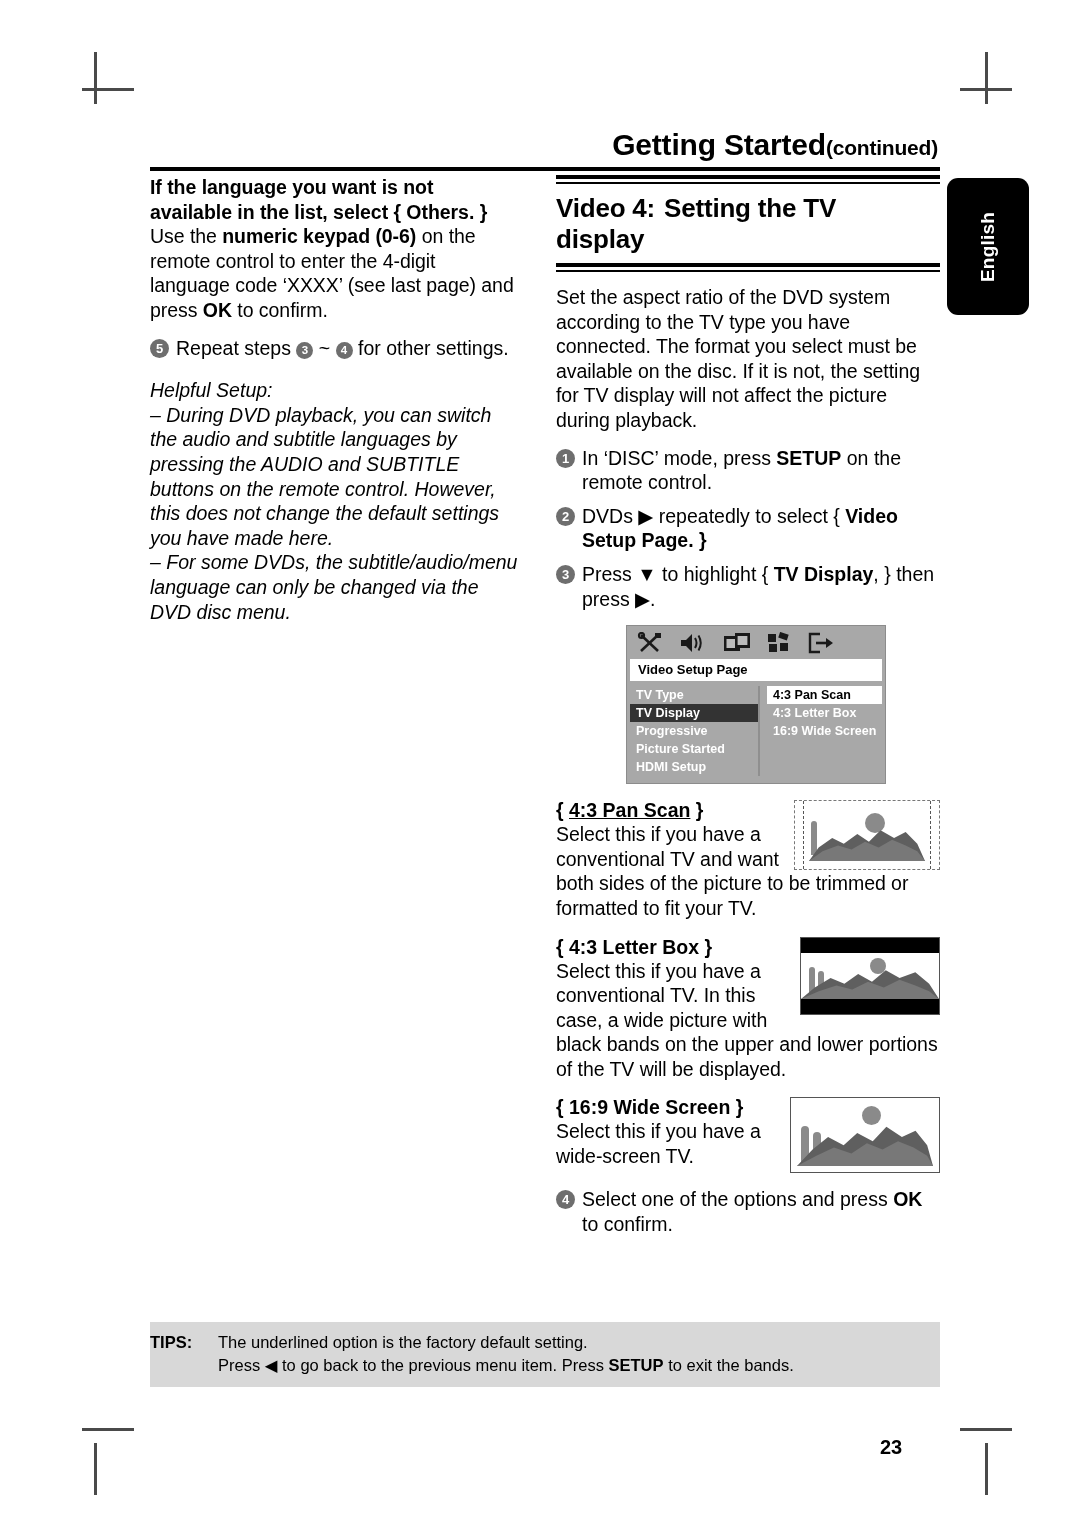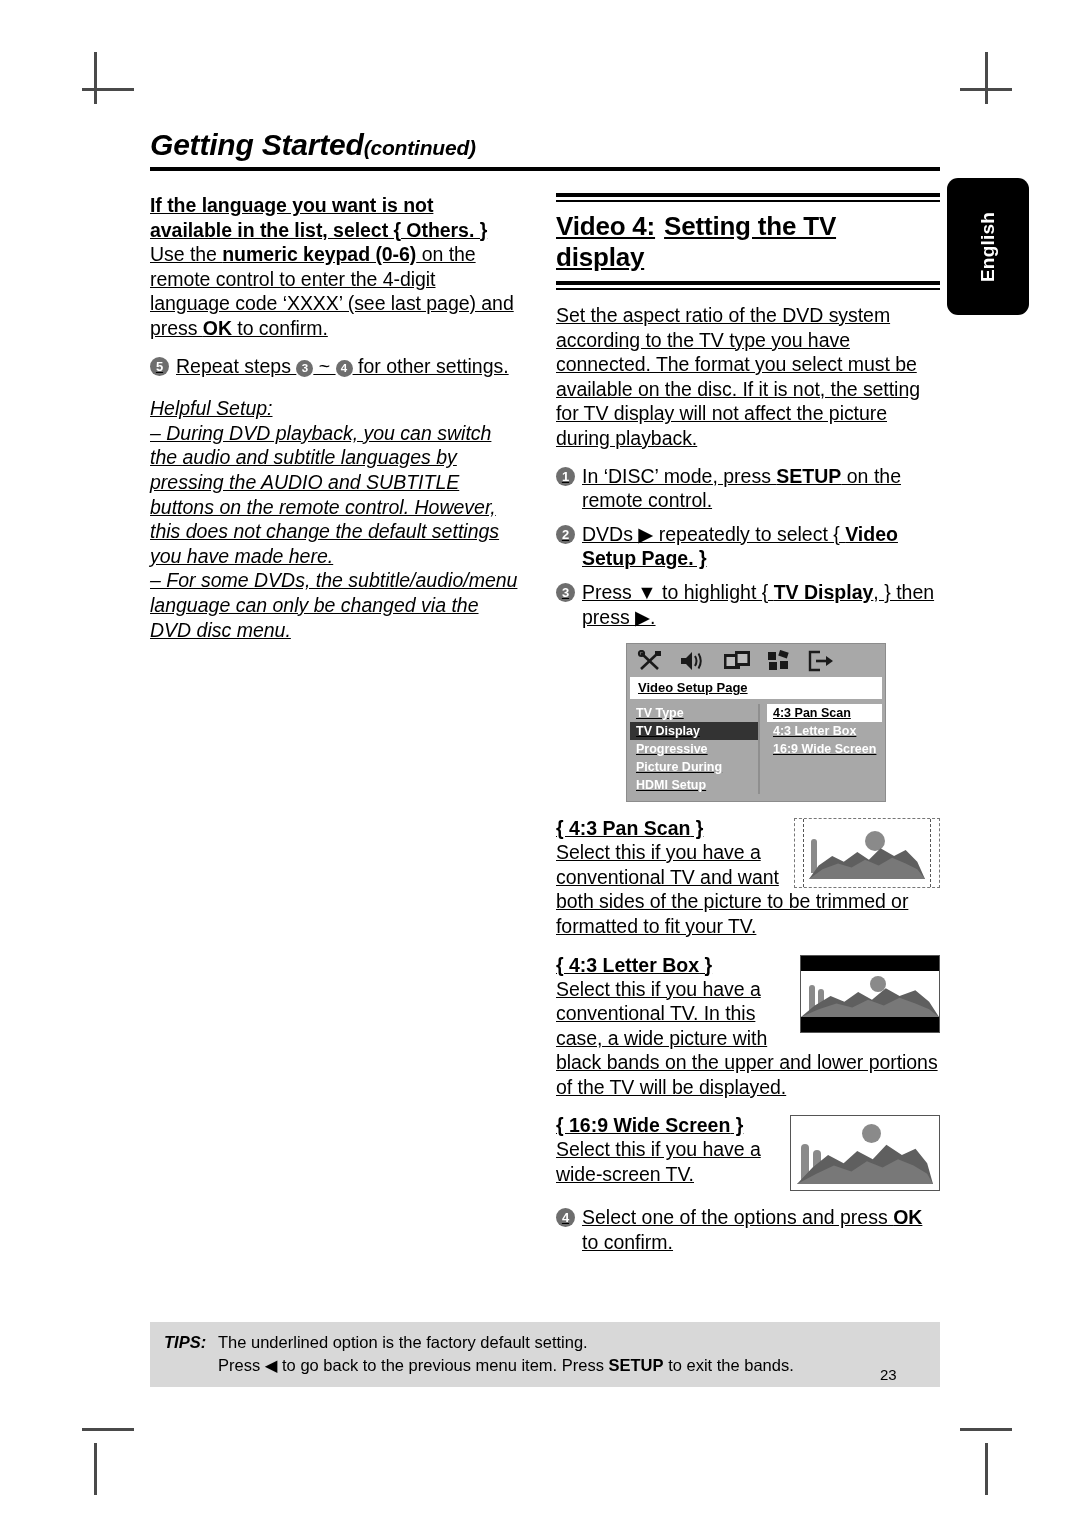--- a/index.html
+++ b/index.html
@@ -28,43 +28,42 @@
   #page {
     position: absolute;
     left: 150px;
     top: 128px;
     width: 790px;
     height: 1290px;
   }
 
   
   .doc-title {
+    text-align: right;
     font-size: 30px;
     font-weight: bold;
     letter-spacing: -0.2px;
     line-height: 1.1;
     padding-right: 2px;
-    font-style: italic;
   }
   .doc-title .cont {
     font-size: 21px;
     font-weight: bold;
   }
   .title-rule {
     margin-top: 6px;
     border-top: 4px solid #000;
     width: 100%;
   }
 
   
   .columns {
     display: flex;
     gap: 36px;
-    margin-top: 22px;
-    text-decoration: underline;
+    margin-top: 4px;
   }
   .col-left { width: 370px; flex: none; }
   .col-right { width: 384px; flex: none; }
 
   p { margin: 0; }
 
   .body-text {
     font-size: 19.5px;
     line-height: 24.6px;
     letter-spacing: -0.05px;
@@ -271,32 +270,30 @@
     width: 790px;
     background: #d8d8d8;
     padding: 9px 0 10px 0;
     box-sizing: border-box;
   }
   .tips-row { display: flex; font-size: 16.5px; line-height: 23px; }
   .tips-label {
     width: 68px;
     flex: none;
     text-align: left;
-    padding-left: 14px;
     box-sizing: border-box;
-    font-style: italic;
     font-weight: bold;
   }
   .tips-text { flex: 1; }
   #page-num {
     position: absolute;
     left: 880px;
-    top: 1366px;
-    font-size: 15px;
-    font-weight: normal;
+    top: 1436px;
+    font-size: 20px;
+    font-weight: bold;
   }
 </style>
 </head>
 <body>
 
 <div class="crop h" style="left:82px;  top:88px;"></div>
 <div class="crop v" style="left:94px;  top:52px;"></div>
 <div class="crop h" style="left:960px; top:88px;"></div>
 <div class="crop v" style="left:985px; top:52px;"></div>
 <div class="crop h" style="left:82px;  top:1428px;"></div>
@@ -420,21 +417,21 @@
           </span>
         </div>
 
         <div class="osd-titlebar">Video Setup Page</div>
 
         <div class="osd-cols">
           <div class="osd-left">
             <div class="osd-item">TV Type</div>
             <div class="osd-item sel">TV Display</div>
             <div class="osd-item">Progressive</div>
-            <div class="osd-item">Picture During</div>
+            <div class="osd-item">Picture Started</div>
             <div class="osd-item">HDMI Setup</div>
           </div>
           <div class="osd-right">
             <div class="osd-opt sel">4:3 Pan Scan</div>
             <div class="osd-opt">4:3 Letter Box</div>
             <div class="osd-opt">16:9 Wide Screen</div>
           </div>
         </div>
       </div>
 

